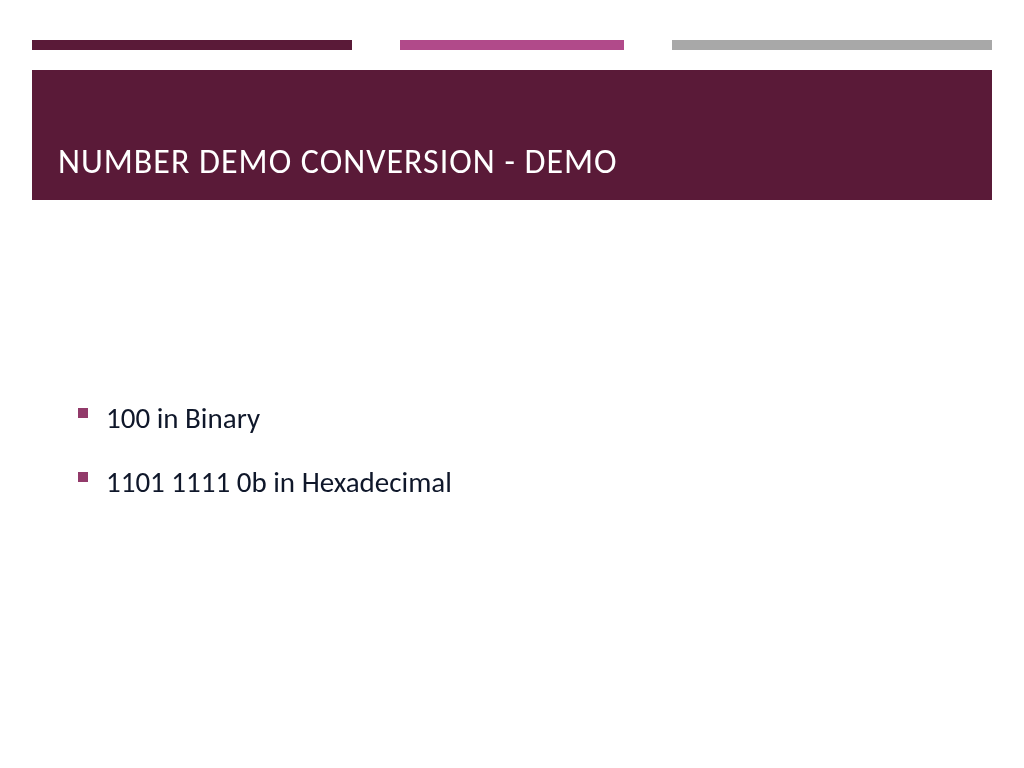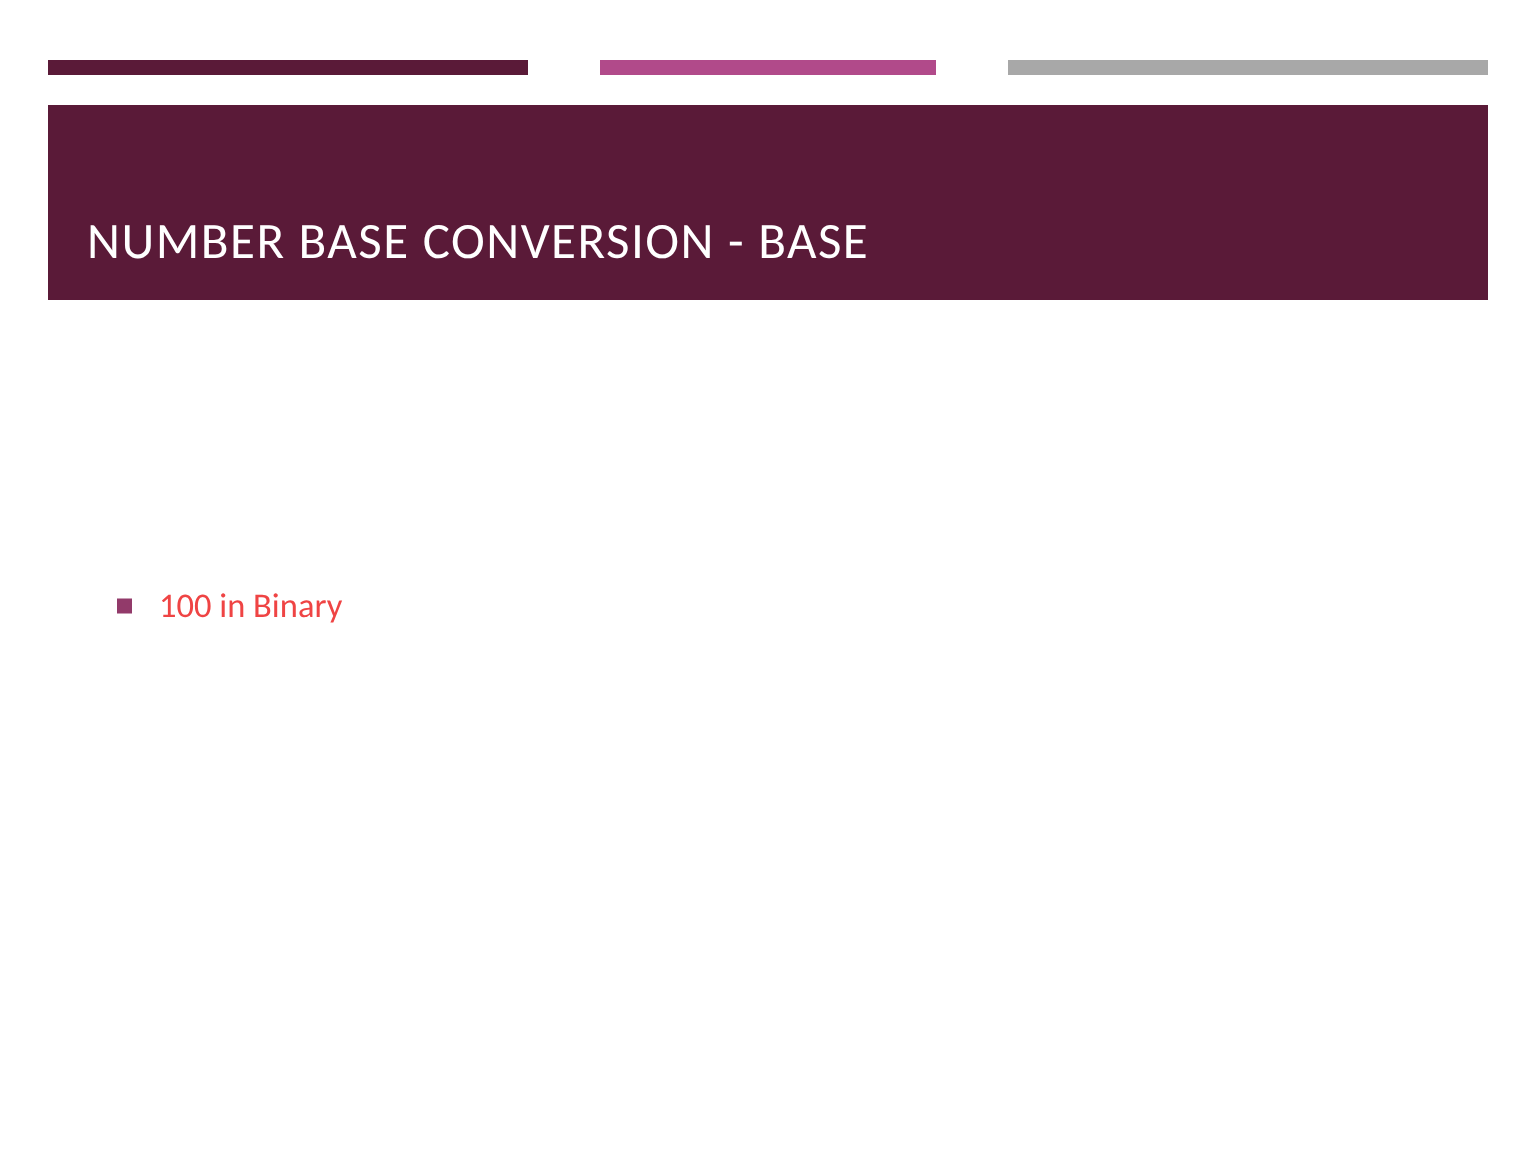--- a/index.html
+++ b/index.html
@@ -69,38 +69,43 @@
       margin-bottom: 18px;
     }
     .bullet-square {
       width: 10px;
       height: 10px;
       background: #923a6a;
       margin-right: 18px;
       flex-shrink: 0;
     }
     .bullet-text {
-      color: #ef4444;
-      font-size: 23px;
+      color: #0f172a;
+      font-size: 29px;
       font-weight: 300;
+      margin-top: 10px;
     }
   </style>
 </head>
 <body>
 
 <div class="top-stripes">
   <div class="stripe stripe-1"></div>
   <div class="stripe stripe-gap-1"></div>
   <div class="stripe stripe-2"></div>
   <div class="stripe stripe-gap-2"></div>
   <div class="stripe stripe-3"></div>
 </div>
 
 <div class="title-banner">
-  <h1 class="title-text">NUMBER BASE CONVERSION - BASE</h1>
+  <h1 class="title-text">NUMBER DEMO CONVERSION - DEMO</h1>
 </div>
 
 <div class="content">
   <div class="bullet-item">
     <div class="bullet-square"></div>
     <span class="bullet-text">100 in Binary</span>
   </div>
+  <div class="bullet-item">
+    <div class="bullet-square"></div>
+    <span class="bullet-text">1101 1111 0b in Hexadecimal</span>
+  </div>
 </div>
 
 </body></html>

